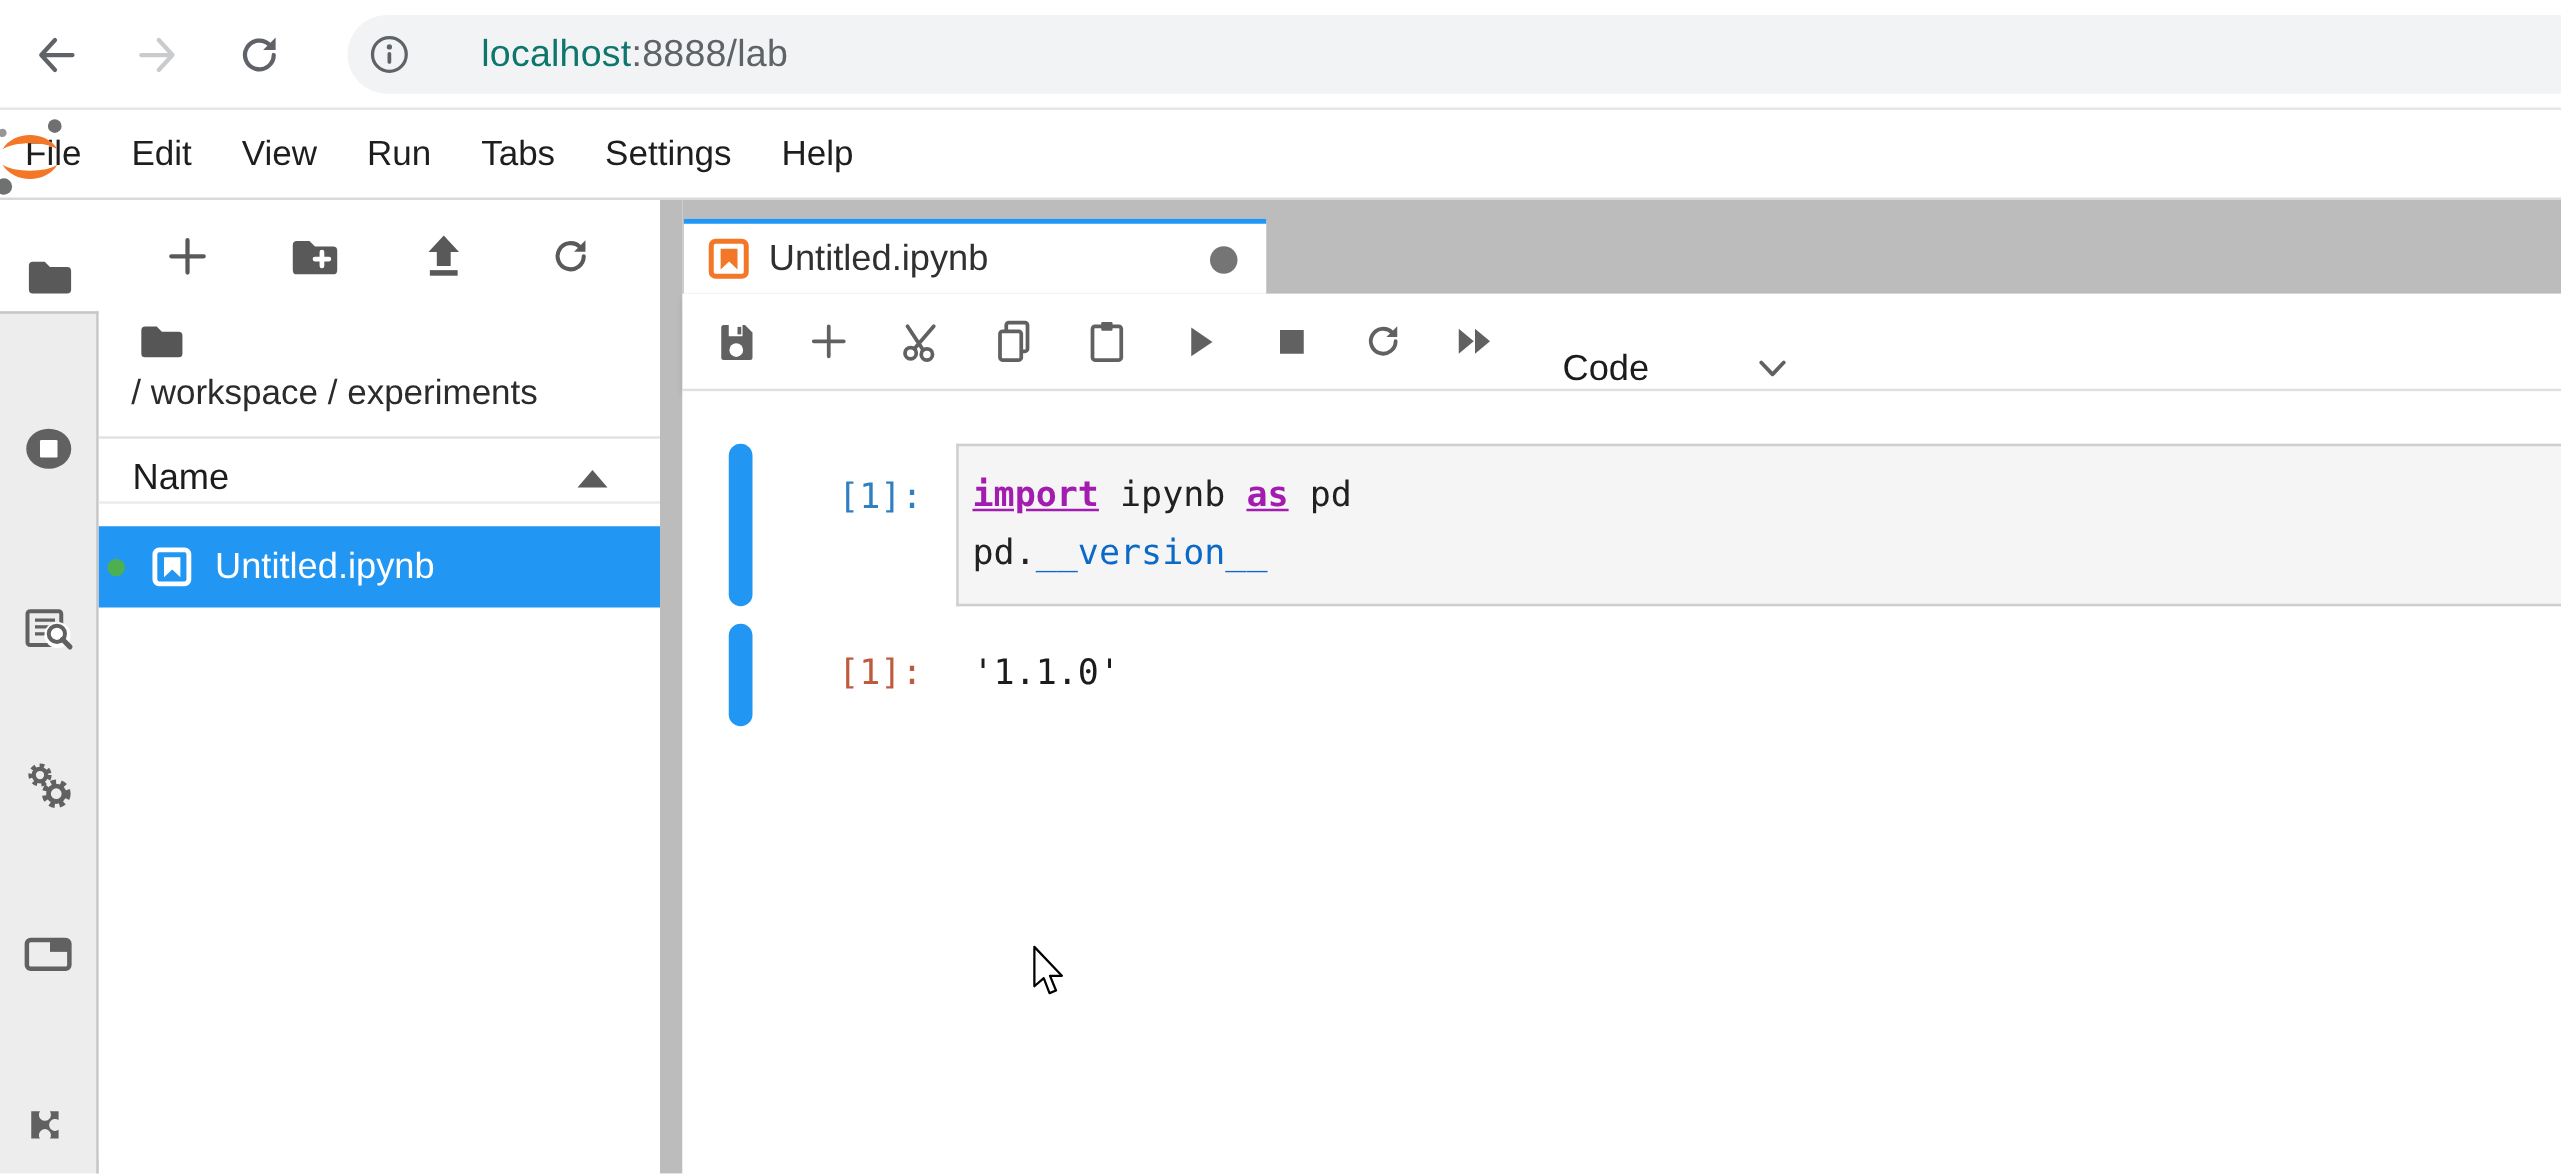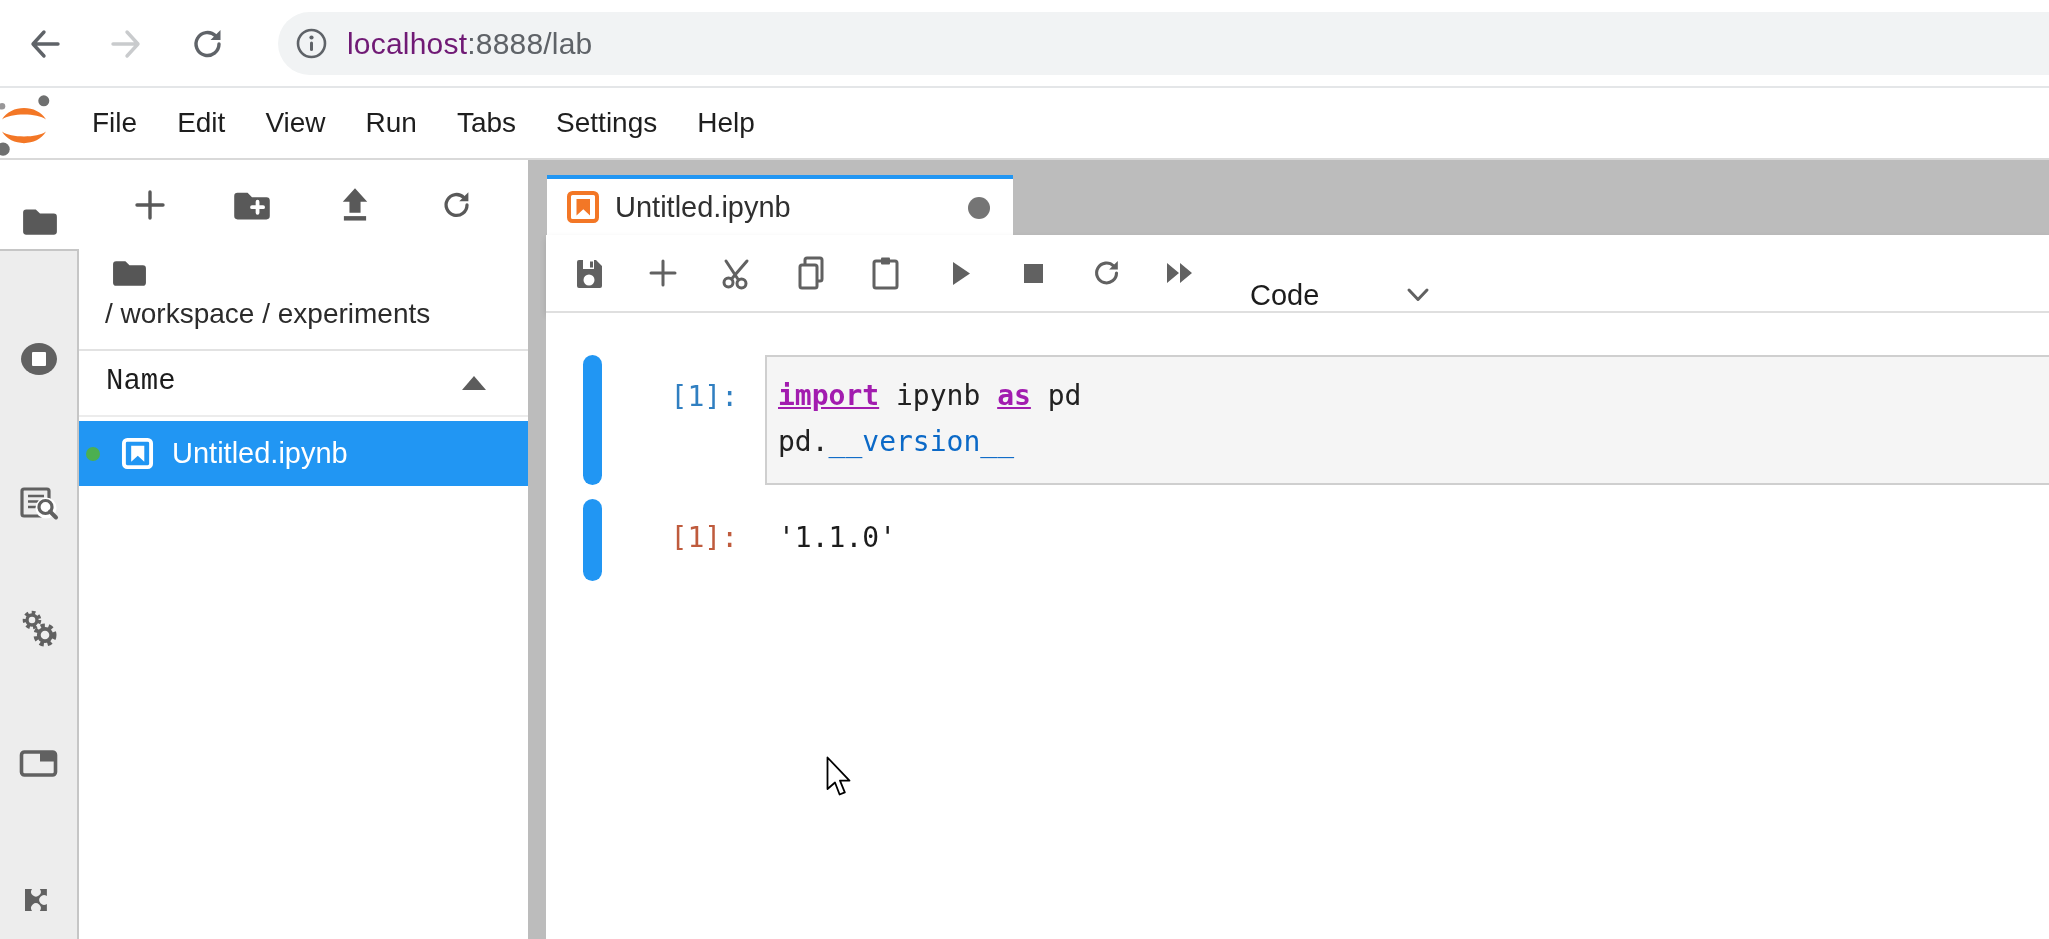--- a/index.html
+++ b/index.html
@@ -13,27 +13,27 @@
   
   .browser-bar { position:absolute; left:0; top:0; width:100%; height:88px;
     background:#fff; border-bottom:2px solid #e4e6e8; }
   .nav-btn { position:absolute; top:21px; width:46px; height:46px; display:flex;
     align-items:center; justify-content:center; border-radius:50%; }
   .nav-back { left:22px; } .nav-forward { left:103px; } .nav-reload { left:185px; }
   .addr-pill { position:absolute; left:278px; right:-40px; top:12px; height:63px;
     background:#f1f3f4; border-radius:32px; display:flex; align-items:center; }
   .addr-info { margin-left:17px; }
   .addr-text { margin-left:19px; font-size:30px; letter-spacing:0.2px; }
-  .addr-host { color:#701a75; }
+  .addr-host { color:#0f766e;margin-left:38px; }
   .addr-rest { color:#5f6368; }
 
   
   .menu-bar { position:absolute; left:0; top:88px; width:100%; height:72px;
     background:#fff; border-bottom:2px solid #d9d9d9; display:flex; align-items:center;
-    padding-left:72px; }
+    }
   .jp-logo { position:absolute; left:-12px; top:4px; }
   .menu-item { font-size:28px; color:#1e1e1e; padding:0 20px; line-height:70px; }
 
   
   .shell { position:absolute; left:0; top:160px; right:0; bottom:0; }
 
   
   .activity-bar { position:absolute; left:0; top:0; width:79px; height:100%; }
   .activity-top { position:absolute; left:0; top:0; width:100%; height:89px;
     background:#fff; display:flex; align-items:flex-end; justify-content:center;
@@ -46,22 +46,22 @@
 
   
   .file-panel { position:absolute; left:79px; top:0; width:449px; height:100%; background:#fff;border-radius:13px; }
   .fp-toolbar { position:absolute; left:0; top:0; width:100%; height:90px;
     display:flex; align-items:center; justify-content:space-around; padding:0 20px; }
   .fp-btn { width:52px; height:52px; display:flex; align-items:center; justify-content:center; }
   .fp-breadcrumb { position:absolute; left:0; top:90px; width:100%; height:101px;
     border-bottom:2px solid #e2e2e2; }
   .fp-crumb-folder { position:absolute; left:32px; top:8px; }
   .fp-crumb-path { position:absolute; left:26px; top:48px; font-size:28px; color:#2b2b2b; white-space:nowrap; }
-  .fp-header { position:absolute; left:0; top:191px; width:100%; height:66px;
-    border-bottom:2px solid #ececec;font-family:Liberation Mono, monospace; }
+  .fp-header { position:absolute; left:0; top:191px; width:100%; height:52px;
+    border-bottom:2px solid #ececec; }
   .fp-header-name { position:absolute; left:27px; top:0; line-height:62px; font-size:29px; color:#1c1c1c; }
   .fp-sort { position:absolute; right:42px; top:25px; width:0; height:0;
     border-left:12px solid transparent; border-right:12px solid transparent;
     border-bottom:14px solid #5c5c5c; }
   .fp-row { position:absolute; left:0; top:261px; width:100%; height:65px;
     background:#2196f3; display:flex; align-items:center; }
   .fp-run-dot { width:14px; height:14px; border-radius:50%; background:#4caf50; margin-left:7px; flex:none; }
   .fp-row-icon { margin-left:21px; flex:none; }
   .fp-row-label { margin-left:18px; font-size:29px; color:#fff; white-space:nowrap; }
 

